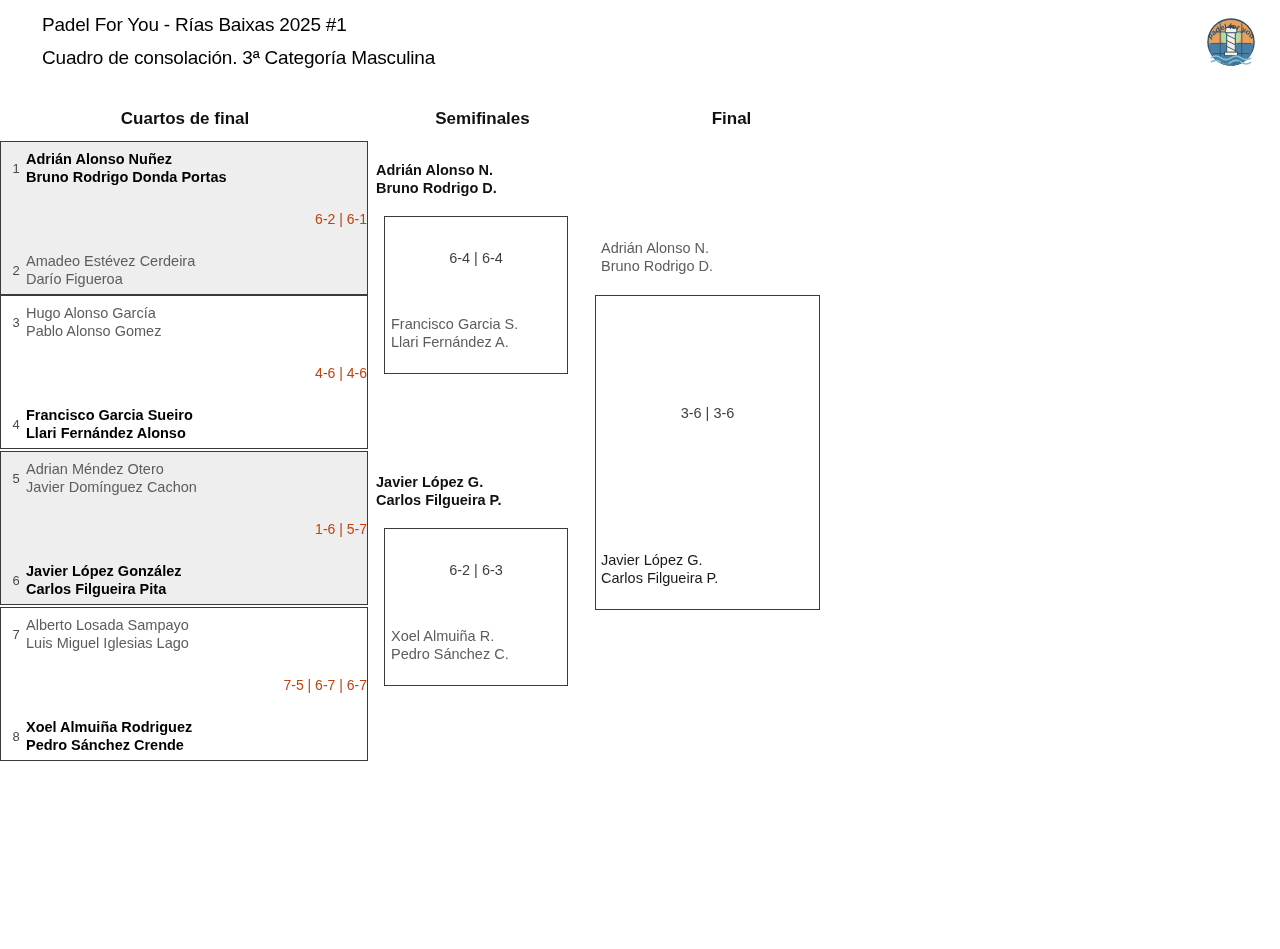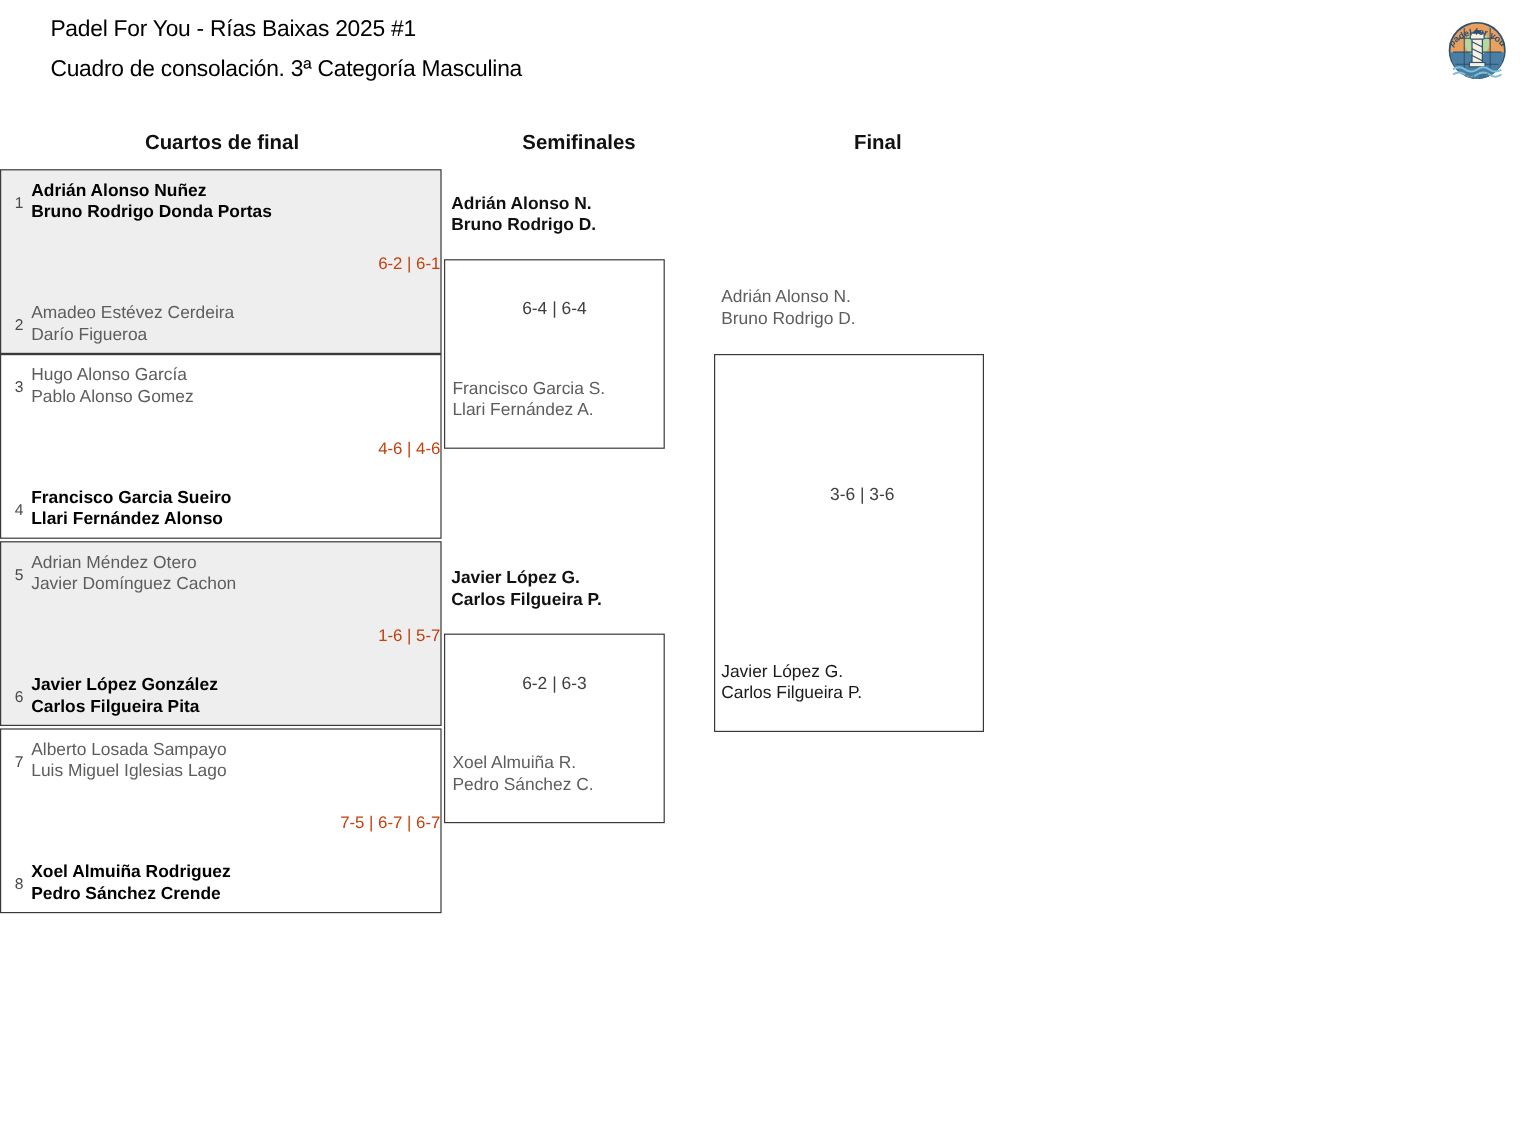--- a/index.html
+++ b/index.html
@@ -96,21 +96,21 @@
     top: 69px;
     width: 100%;
     text-align: right;
     font-size: 14px;
     color: #c2410c;
   }
 
   
   .sf-box {
     position: absolute;
-    left: 370px;
+    left: 384px;
     width: 184px;
     height: 158px;
     border: 1px solid #3a3a3a;
     box-sizing: border-box;
     background: #ffffff;
   }
   .sf-winner {
     position: absolute;
     left: 376px;
     width: 220px;
@@ -163,21 +163,20 @@
   #final-top .nm    { color: #5d5d5d; font-weight: 400; }
   #final-bottom .nm { color: #1a1a1a; font-weight: 400; }
   #final-score {
     position: absolute;
     left: 595px;
     top: 405px;
     width: 225px;
     text-align: center;
     font-size: 14.5px;
     color: #3f3f3f;
-    padding-left: 11px;
   }
 </style>
 </head>
 <body>
 
 <div id="page-title">
   <span class="line">Padel For You - Rías Baixas 2025 #1</span>
   <span class="line">Cuadro de consolación. 3ª Categoría Masculina</span>
 </div>
 

